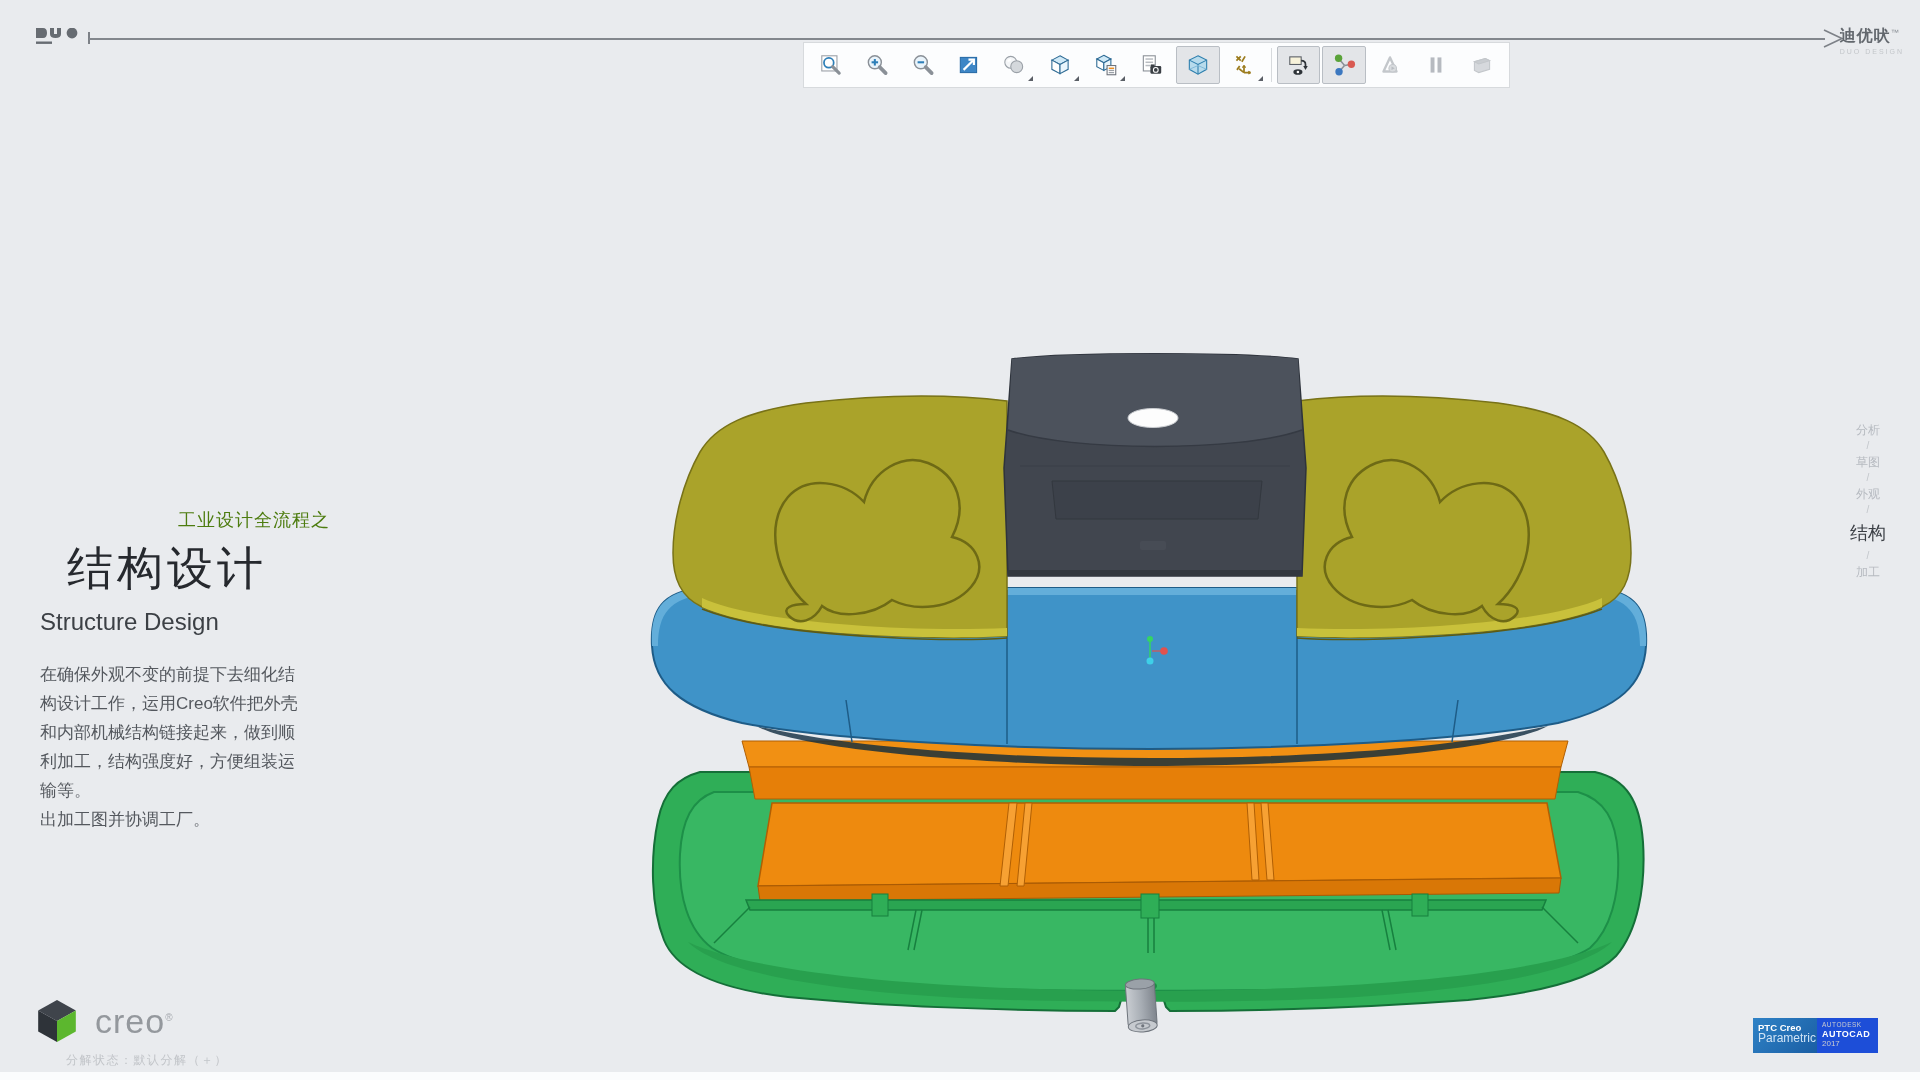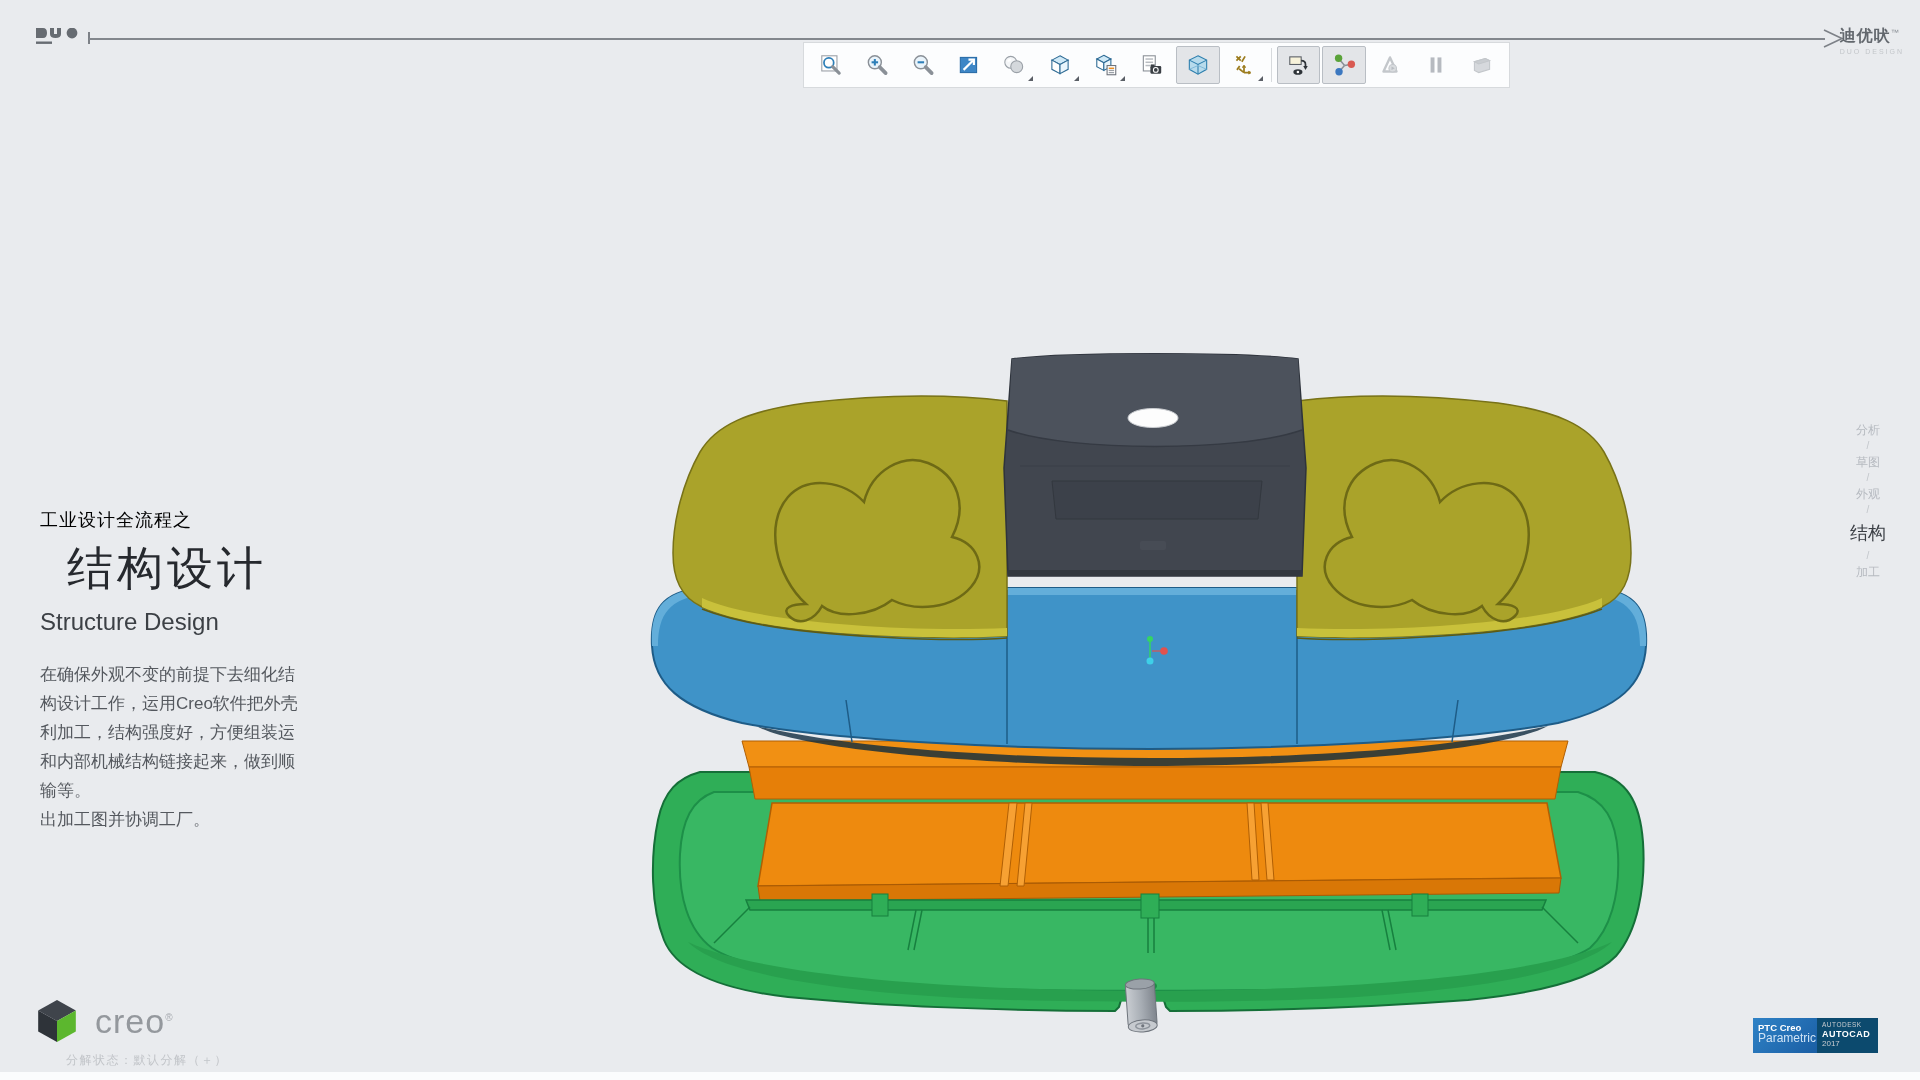--- a/index.html
+++ b/index.html
@@ -26,21 +26,21 @@
   .tsep{width:1px;height:34px;background:#d7dadd;margin:0 3px;}
 
   
   .brand-right{position:absolute;right:16px;top:28px;text-align:left;line-height:1;}
   .brand-right .name{font-size:16px;font-weight:bold;color:#63686e;letter-spacing:1px;}
   .brand-right .tm{font-size:8px;color:#8a8f95;vertical-align:super;}
   .brand-right .tagline{margin-top:4px;font-size:7px;color:#c3c6ca;letter-spacing:2px;}
 
   
   .left-panel{position:absolute;left:40px;top:508px;width:290px;color:#43464b;}
-  .eyebrow{font-size:18px;color:#000000;letter-spacing:1px;}
+  .eyebrow{font-size:18px;color:#4d7c0f;letter-spacing:1px;text-align:right;}
   .big-title{margin-top:6px;font-size:46px;font-weight:500;color:#26292e;letter-spacing:4px;margin-left:27px;}
   .subtitle{margin-top:8px;font-size:24px;color:#3c4045;}
   .para{margin-top:24px;font-size:17px;line-height:29px;color:#54585e;}
 
   
   .right-nav{position:absolute;right:20px;top:422px;width:64px;text-align:center;}
   .right-nav .item{font-size:12px;color:#b6bac0;line-height:16px;}
   .right-nav .sep{font-size:10px;color:#c3c7cc;line-height:16px;}
   .right-nav .item.active{font-size:18px;color:#3a3e44;line-height:30px;}
 
@@ -48,21 +48,21 @@
   .creo-footer{position:absolute;left:36px;top:998px;display:flex;align-items:center;gap:17px;}
   .creo-text{font-size:34px;color:#94989d;letter-spacing:1px;}
   .creo-text sup{font-size:10px;color:#a8acb1;}
   .status-text{position:absolute;left:66px;top:1052px;font-size:12px;color:#c2c5c9;letter-spacing:1.5px;}
 
   .badges{position:absolute;right:42px;top:1018px;display:flex;}
   .badge-ptc{width:64px;height:35px;background:linear-gradient(135deg,#2f82c6,#1a5ea4);
              color:#fff;padding:4px 5px;box-sizing:border-box;}
   .badge-ptc .l1{font-size:9.5px;font-weight:bold;line-height:11px;}
   .badge-ptc .l2{font-size:12px;color:#cfe3f5;line-height:11px;}
-  .badge-acad{width:61px;height:35px;background:#0c4a6e;color:#fff;padding:3px 5px;box-sizing:border-box;}
+  .badge-acad{width:61px;height:35px;background:#1d4ed8;color:#fff;padding:3px 5px;box-sizing:border-box;}
   .badge-acad .l1{font-size:6.5px;color:#c9ccd0;line-height:8px;letter-spacing:.5px;}
   .badge-acad .l2{font-size:9px;font-weight:bold;line-height:10px;letter-spacing:.5px;}
   .badge-acad .l3{font-size:8px;color:#c9ccd0;line-height:9px;}
 
   .bottom-strip{position:absolute;left:0;bottom:0;width:1920px;height:8px;background:#fbfcfd;}
 
   
   .model{position:absolute;left:640px;top:340px;width:1030px;height:710px;}
 </style>
 </head>
@@ -228,22 +228,22 @@
     <div class="tagline">DUO DESIGN</div>
   </div>
 
   <div class="left-panel">
     <div class="eyebrow">工业设计全流程之</div>
     <div class="big-title">结构设计</div>
     <div class="subtitle">Structure Design</div>
     <div class="para">
       <div>在确保外观不变的前提下去细化结</div>
       <div>构设计工作，运用Creo软件把外壳</div>
+      <div>和内部机械结构链接起来，做到顺</div>
       <div>利加工，结构强度好，方便组装运</div>
-      <div>和内部机械结构链接起来，做到顺</div>
       <div>输等。</div>
       <div>出加工图并协调工厂。</div>
     </div>
   </div>
 
   <div class="right-nav">
     <div class="item">分析</div>
     <div class="sep">/</div>
     <div class="item">草图</div>
     <div class="sep">/</div>

